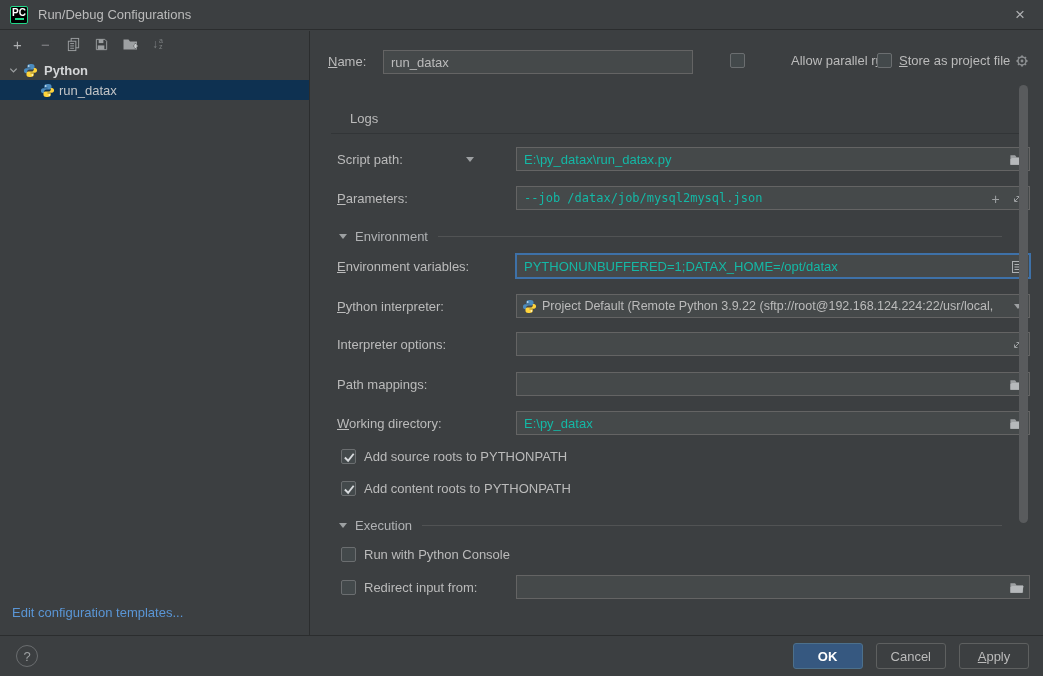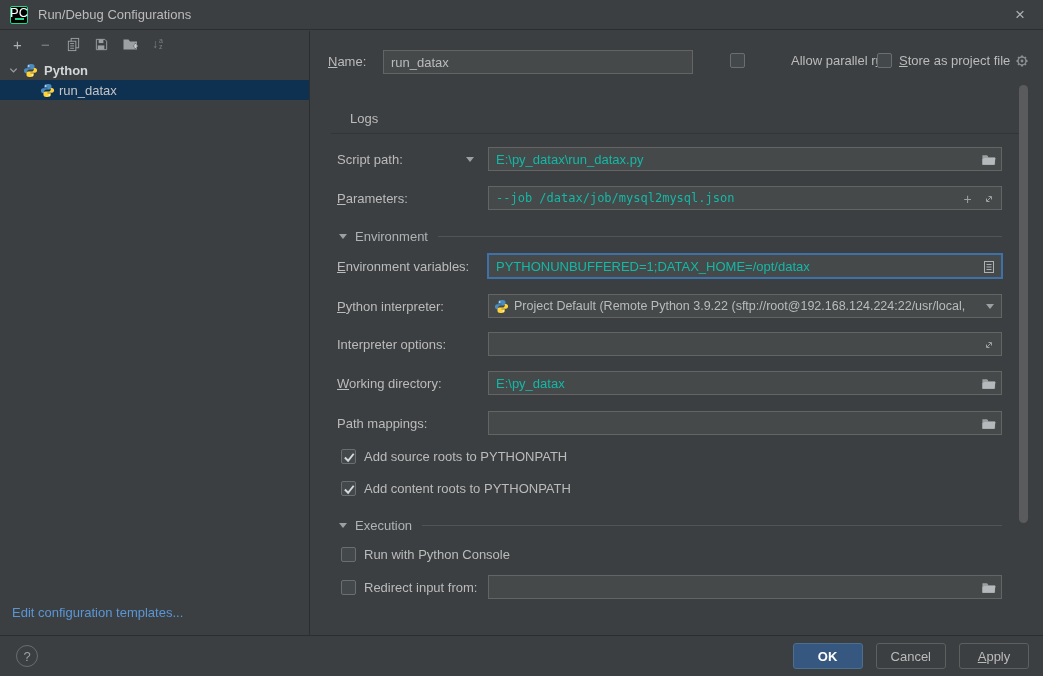--- a/index.html
+++ b/index.html
@@ -5,21 +5,21 @@
   * { box-sizing: border-box; }
   html,body { margin:0; padding:0; }
   body { font-family:"Liberation Sans",sans-serif; font-size:13px; color:#bbbbbb; }
   .app { position:relative; width:1043px; height:676px; background:#3c3f41; overflow:hidden; }
 
   
   .titlebar { position:absolute; top:0; left:0; right:0; height:30px; border-bottom:1px solid #2b2d2e;
               display:flex; align-items:center; padding:0 10px; }
   .pc-icon { width:18px; height:18px; background:#000; border:1px solid #21d789; border-radius:2px;
              display:flex; flex-direction:column; align-items:center; justify-content:center; flex:none; }
-  .pc-txt { color:#fff; font-size:13px; font-weight:normal; line-height:8px; }
+  .pc-txt { color:#fff; font-size:10px; font-weight:bold; line-height:8px; }
   .pc-bar { width:9px; height:2px; background:#21d789; margin-top:1px; }
   .title { margin-left:10px; color:#bbbbbb; }
   .close { margin-left:auto; width:26px; text-align:center; font-size:17px; color:#aeb0b2; cursor:pointer; }
 
   
   .sidebar { position:absolute; top:31px; left:0; width:310px; bottom:41px; border-right:1px solid #2b2d2e; }
   .side-toolbar { height:26px; display:flex; align-items:center; padding-left:9px; gap:11px; }
   .tbicon { width:17px; height:17px; display:flex; align-items:center; justify-content:center; cursor:pointer; }
   .tbicon .glyph { font-size:15px; line-height:15px; color:#afb1b3; }
   .tbicon .glyph.dim { color:#85878a; }
@@ -50,21 +50,21 @@
   .cb { width:15px; height:15px; background:#43494b; border:1px solid #6b6e70; border-radius:2px;
         position:relative; flex:none; cursor:pointer; }
   .cb svg { position:absolute; left:1px; top:1px; display:none; }
   .cb.on svg { display:block; }
 
   .tabs { margin:29px 20px 0 20px; height:31px; display:flex; border-bottom:1px solid #323537; }
   .tab { padding:0 19px; display:flex; align-items:center; position:relative; cursor:pointer; color:#bbbbbb; }
   .tab.active::after { content:''; position:absolute; left:0; right:0; bottom:-2px; height:3px; background:#4a88c7; }
 
   .form { margin-left:26px; width:665px; }
-  .frow { display:flex; align-items:center; height:28px; }
+  .frow { display:flex; align-items:center; height:28px;gap:28px; }
   .flabel { width:151px; flex:none; display:flex; align-items:center; }
   .flabel .tri { margin-left:auto; margin-right:14px; }
   .tri { width:0; height:0; border-left:4px solid transparent; border-right:4px solid transparent;
          border-top:5px solid #9da0a2; }
   .fwrap { position:relative; width:514px; height:24px; background:#45494a; border:1px solid #646464; flex:none; }
   .fwrap input { position:absolute; inset:0; width:100%; height:100%; background:transparent; border:0;
                  color:#14b8a6; font:inherit; padding:0 26px 0 7px; outline:none; }
   .fwrap.mono input { font-family:"DejaVu Sans Mono",monospace; font-size:12px; }
   .fwrap.focused { border-color:#3e71a8; box-shadow:0 0 0 1px #3e71a8; }
   .ficon { position:absolute; right:4px; top:3px; width:17px; height:17px; display:flex; align-items:center;
@@ -299,41 +299,41 @@
           <span class="ficon">
               <svg width="12" height="12" viewBox="0 0 12 12">
                 <path d="M4 8l4-4" stroke="#9da0a2" fill="none"></path>
                 <polyline points="5.5,3.5 8.5,3.5 8.5,6.5" fill="none" stroke="#9da0a2"></polyline>
                 <polyline points="3.5,5.5 3.5,8.5 6.5,8.5" fill="none" stroke="#9da0a2"></polyline>
               </svg>
             </span>
         </span>
       </div>
 
-      <div class="frow mt11">
-        <span class="flabel">
-            <span><span class="mn">W</span>orking directory:</span>
+      <div class="frow mt12">
+        <span class="flabel">
+            <span>Path mappings:</span>
           </span>
         <span class="fwrap">
-          <input value="E:\py_datax" style="">
+          <input value="" style="">
           <span class="ficon">
               <svg width="15" height="15" viewBox="0 0 16 16">
                 <path d="M1.5 3.5h5l1.5 2h7v8h-13.5z" fill="#9da0a2"></path>
                 <path d="M1.5 7.5l2-1h12l-1.5 7H1.5z" fill="#b6b9bb"></path>
               </svg>
             </span>
         </span>
       </div>
 
-      <div class="frow mt12">
-        <span class="flabel">
-            <span>Path mappings:</span>
+      <div class="frow mt11">
+        <span class="flabel">
+            <span><span class="mn">W</span>orking directory:</span>
           </span>
         <span class="fwrap">
-          <input value="" style="">
+          <input value="E:\py_datax" style="">
           <span class="ficon">
               <svg width="15" height="15" viewBox="0 0 16 16">
                 <path d="M1.5 3.5h5l1.5 2h7v8h-13.5z" fill="#9da0a2"></path>
                 <path d="M1.5 7.5l2-1h12l-1.5 7H1.5z" fill="#b6b9bb"></path>
               </svg>
             </span>
         </span>
       </div>
 
       <div class="cbrow mt11">

